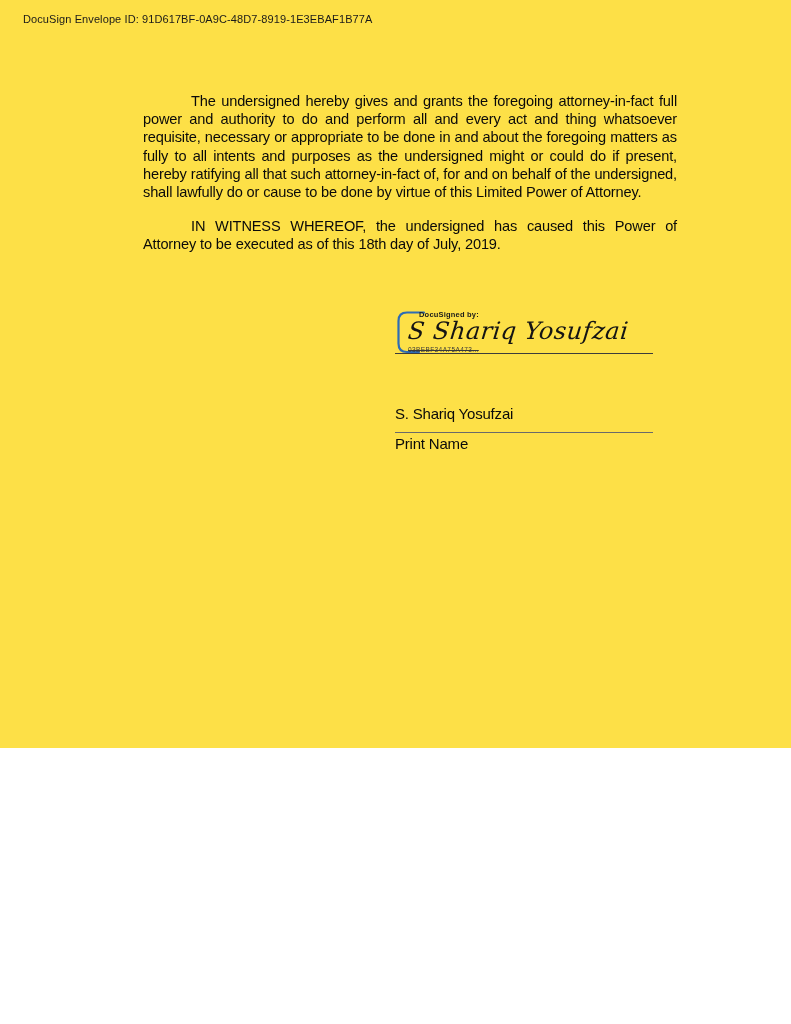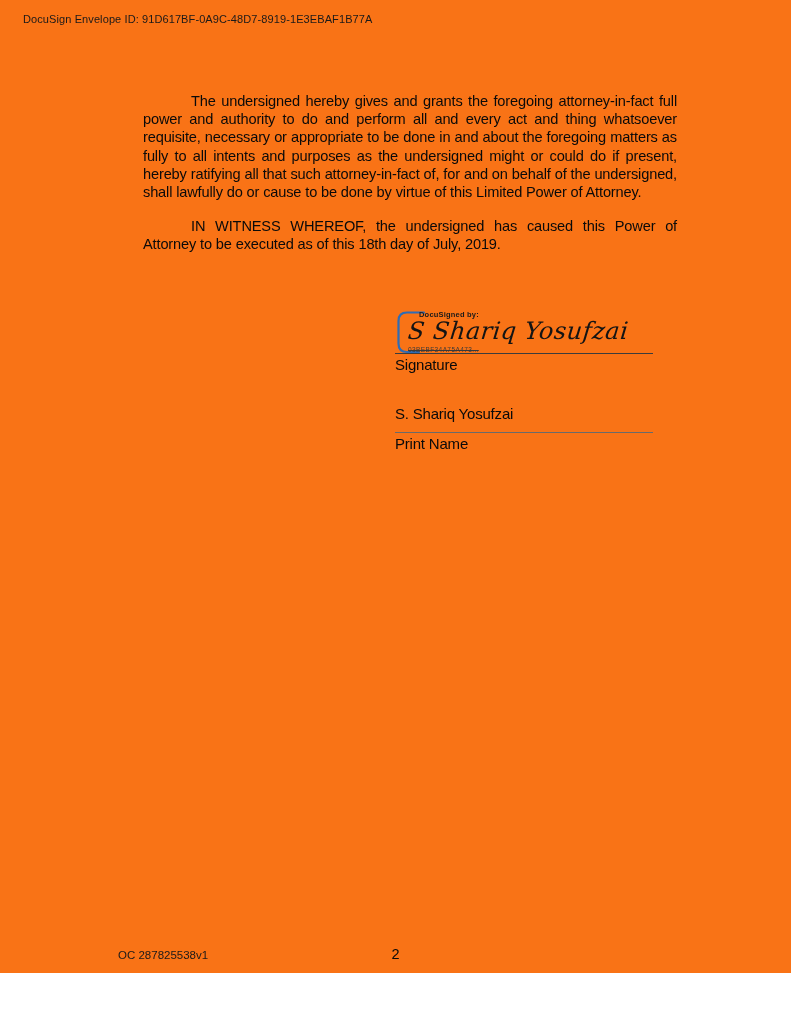--- a/index.html
+++ b/index.html
@@ -1,21 +1,21 @@
 <!DOCTYPE html>
 <html><head>
 <meta charset="utf-8">
 <style>
   * { margin: 0; padding: 0; box-sizing: border-box; }
   html, body { background: #ffffff; }
   .page {
     position: relative;
     width: 791px;
-    height: 973px;
-    background: #f97316;
+    height: 748px;
+    background: #fde047;
     font-family: "Liberation Sans", sans-serif;
     color: #000000;
     overflow: hidden;
   }
   .envelope-id {
     position: absolute;
     left: 23px;
     top: 13px;
     font-size: 11px;
     letter-spacing: 0.1px;
@@ -151,21 +151,20 @@
       <svg class="bracket-icon" width="30" height="46" viewBox="0 0 30 46" xmlns="http://www.w3.org/2000/svg">
         <path d="M 29 2.5 H 12 Q 3.5 2.5 3.5 11 V 33.5 Q 3.5 42 12 42 H 24" fill="none" stroke="#2e6cb5" stroke-width="2.2" stroke-linecap="round"></path>
       </svg>
       <span class="ds-label">DocuSigned by:</span>
       <span class="script-signature">S Shariq Yosufzai</span>
       <span class="ds-id">03BEBF34A75A473...</span>
     </div>
 
     <div class="sig-line"></div>
 
-    <div class="sig-label">Signature</div>
 
     <div class="print-block">
       <div class="print-name">S. Shariq Yosufzai</div>
       <div class="print-label">Print Name</div>
     </div>
 
   </div>
 
   <div class="footer-doc">OC 287825538v1</div>
 

